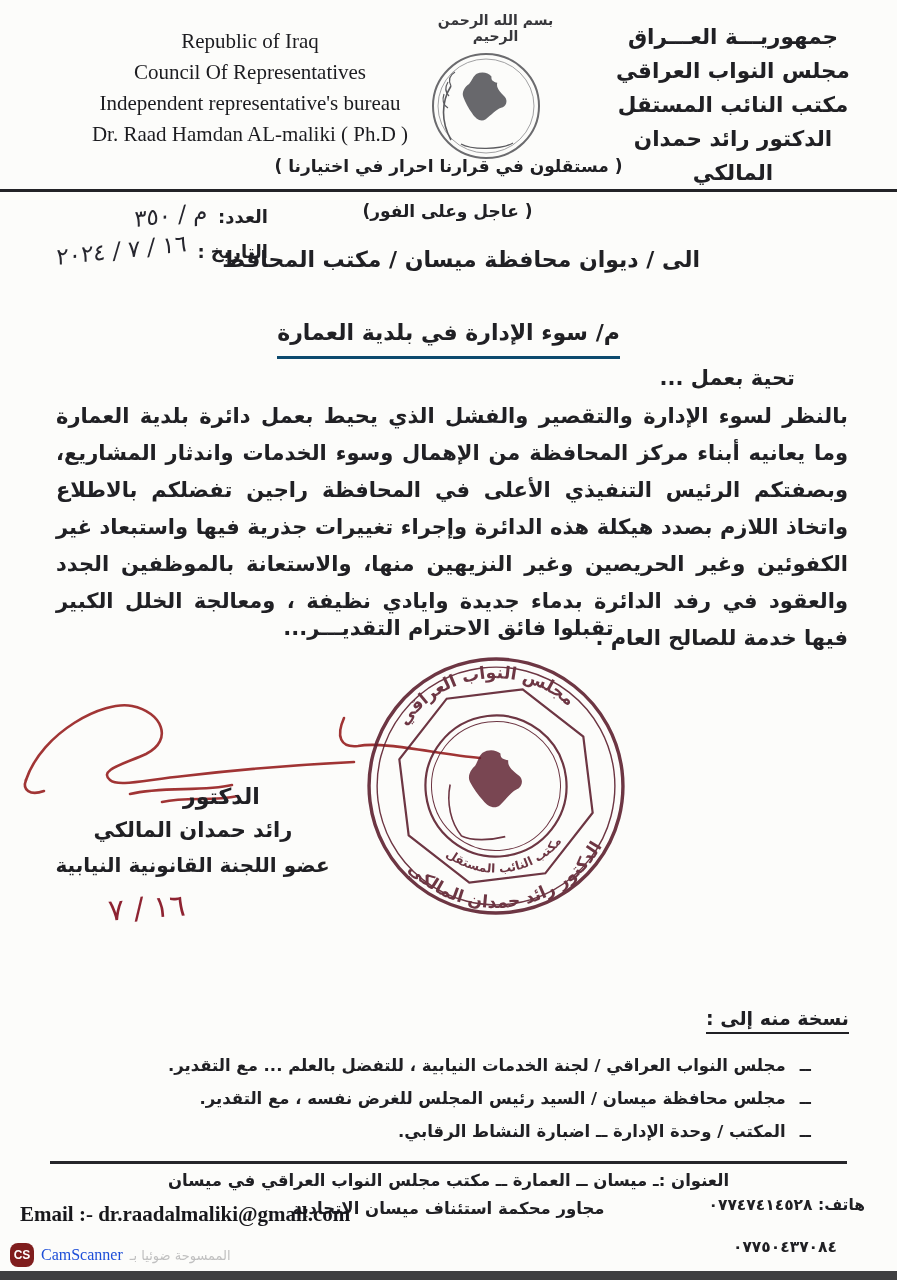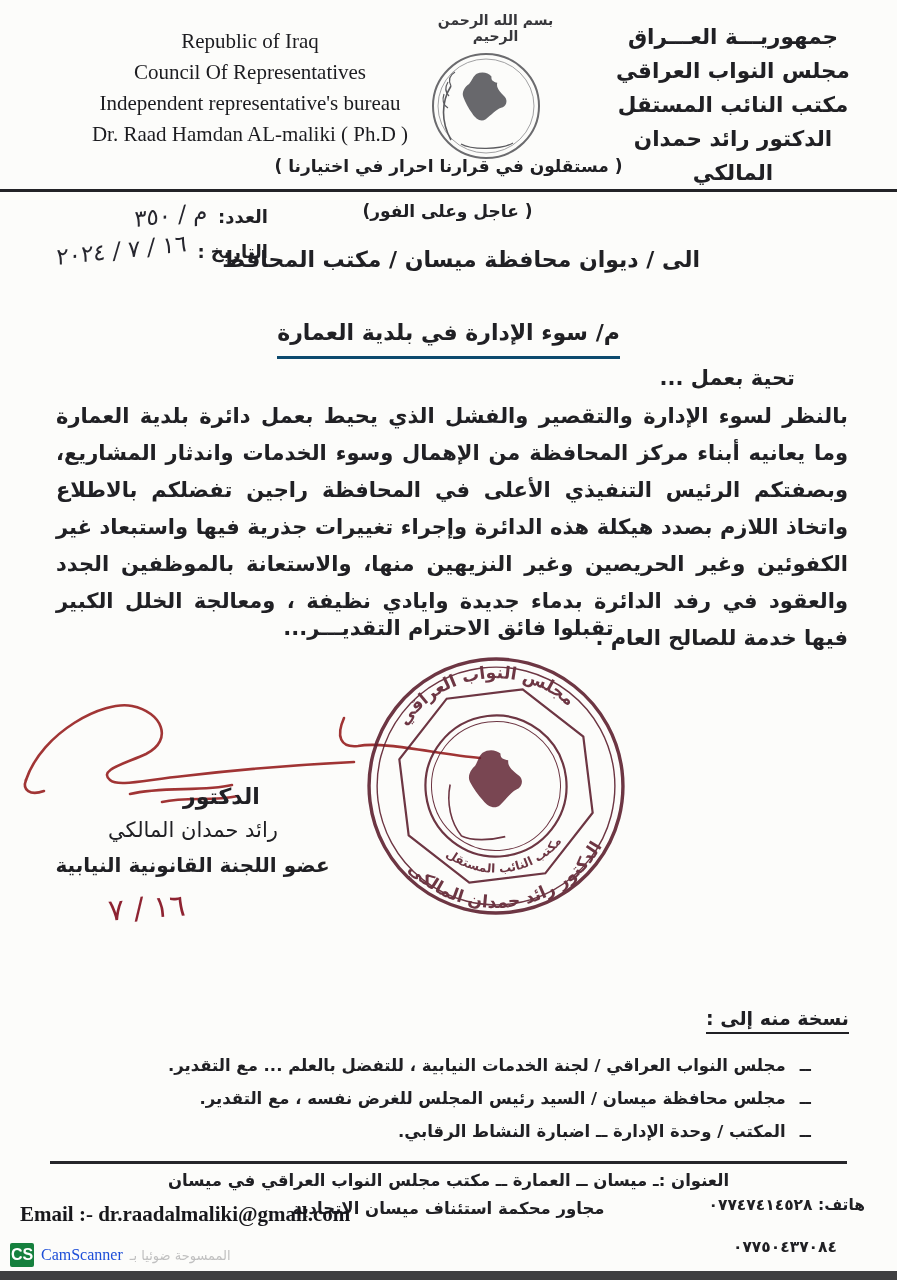--- a/index.html
+++ b/index.html
@@ -28,38 +28,38 @@
              font-weight:700;font-size:21px;line-height:37px;margin:0;}
   .closing{position:absolute;top:616px;left:0;right:0;text-align:center;direction:rtl;
            font-weight:700;font-size:21px;}
   .sig-script{position:absolute;left:12px;top:690px;width:480px;height:165px;}
   .stamp{position:absolute;left:360px;top:650px;width:272px;height:272px;
          transform:rotate(-7deg);opacity:.9;}
   .stamp .ring{stroke:#5e2130;fill:none;}
   .stamp text{fill:#5e2130;font-weight:700;font-family:"DejaVu Sans",sans-serif;}
   .sig-title{position:absolute;top:784px;left:183px;direction:rtl;font-weight:700;font-size:22px;}
   .sig-name{position:absolute;top:818px;left:88px;width:210px;text-align:center;direction:rtl;
-            font-weight:400;font-size:21px;}
+            font-weight:700;font-size:21px;}
   .sig-role{position:absolute;top:853px;left:45px;width:295px;text-align:center;direction:rtl;
             font-weight:700;font-size:20px;}
   .sig-date{position:absolute;top:890px;left:108px;direction:rtl;color:#8e2331;font-size:30px;
             transform:rotate(-4deg);}
   .copies-head{position:absolute;top:1007px;right:48px;direction:rtl;font-weight:700;font-size:19px;
                border-bottom:2px solid #202024;padding-bottom:3px;}
   .copies{position:absolute;top:1056px;right:86px;direction:rtl;font-weight:700;font-size:16.5px;}
   .copy-item{display:flex;gap:14px;margin-bottom:14px;align-items:baseline;}
   .footer-rule{position:absolute;top:1161px;left:50px;right:50px;height:2.5px;background:#26262a;}
   .addr{position:absolute;top:1167px;left:0;right:0;text-align:center;direction:rtl;
         font-weight:700;font-size:16.5px;line-height:28px;}
   .phone1{position:absolute;top:1196px;right:32px;direction:rtl;font-weight:700;font-size:15.5px;}
   .phone2{position:absolute;top:1238px;right:60px;direction:rtl;font-weight:700;font-size:15.5px;}
   .email{position:absolute;top:1202px;left:20px;font-family:"Liberation Serif",serif;
          font-weight:700;font-size:21px;color:#18181c;}
   .cam{position:absolute;top:1243px;left:10px;display:flex;align-items:center;gap:7px;}
-  .cs-badge{width:24px;height:24px;background:#15803d;color:#fff;border-radius:2px;font-size:16px;
+  .cs-badge{width:24px;height:24px;background:#7f1d1d;color:#fff;border-radius:8px;font-size:12px;
             font-weight:700;display:flex;align-items:center;justify-content:center;
             font-family:"Liberation Sans",sans-serif;}
   .cam-name{color:#1d4ed8;font-size:16px;font-family:Liberation Serif, serif;}
   .cam-ar{color:#c0c0c0;font-size:13px;direction:rtl;}
   .bottom-bar{position:absolute;left:0;right:0;bottom:0;height:9px;background:#3f3f41;}
 </style>
 </head>
 <body>
 
 <div class="page">

